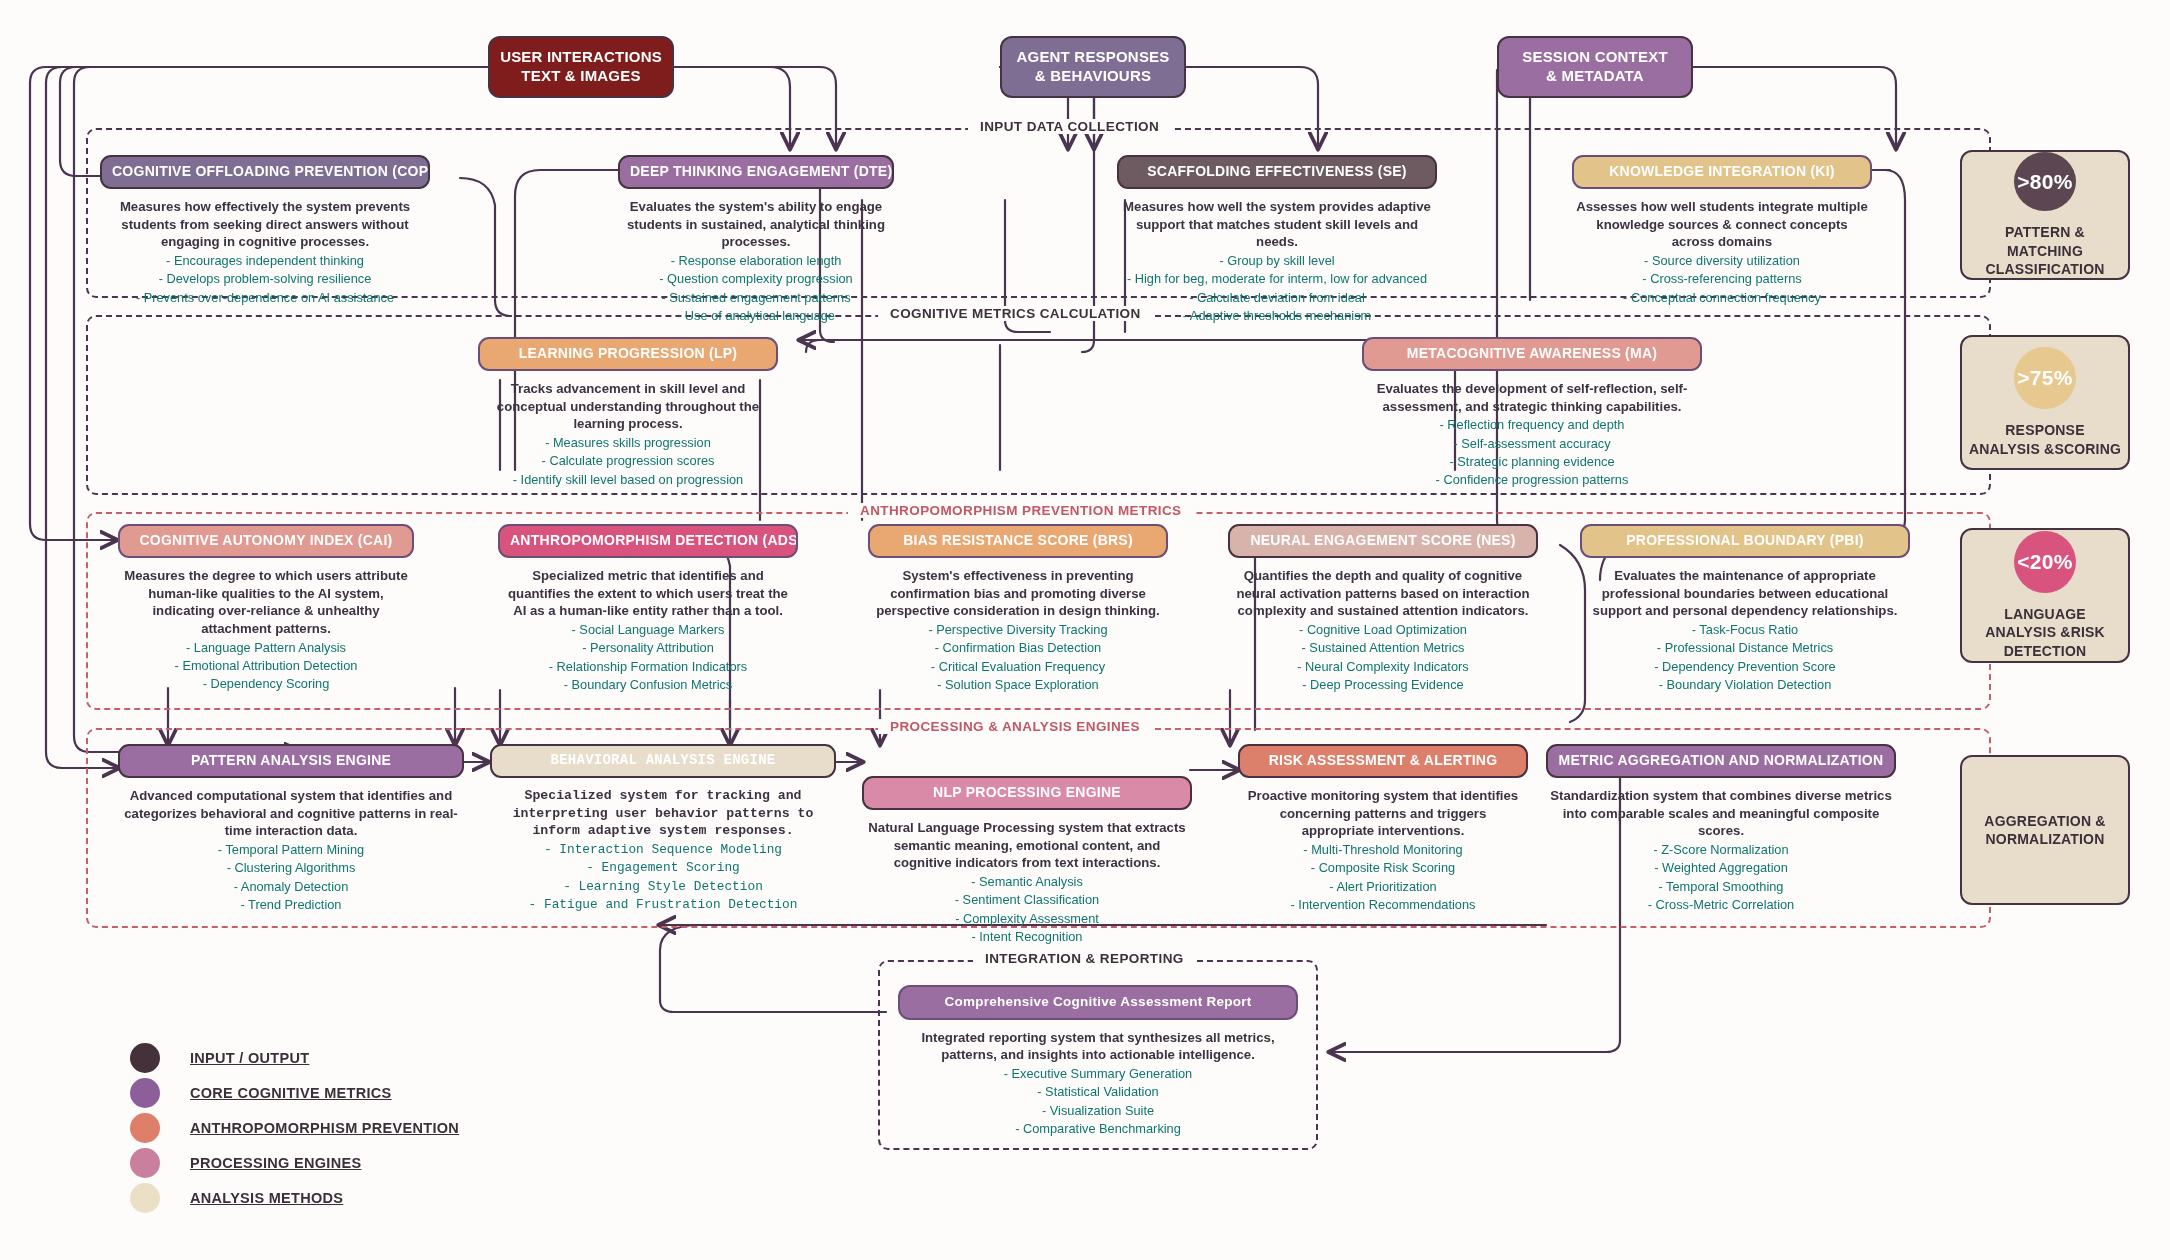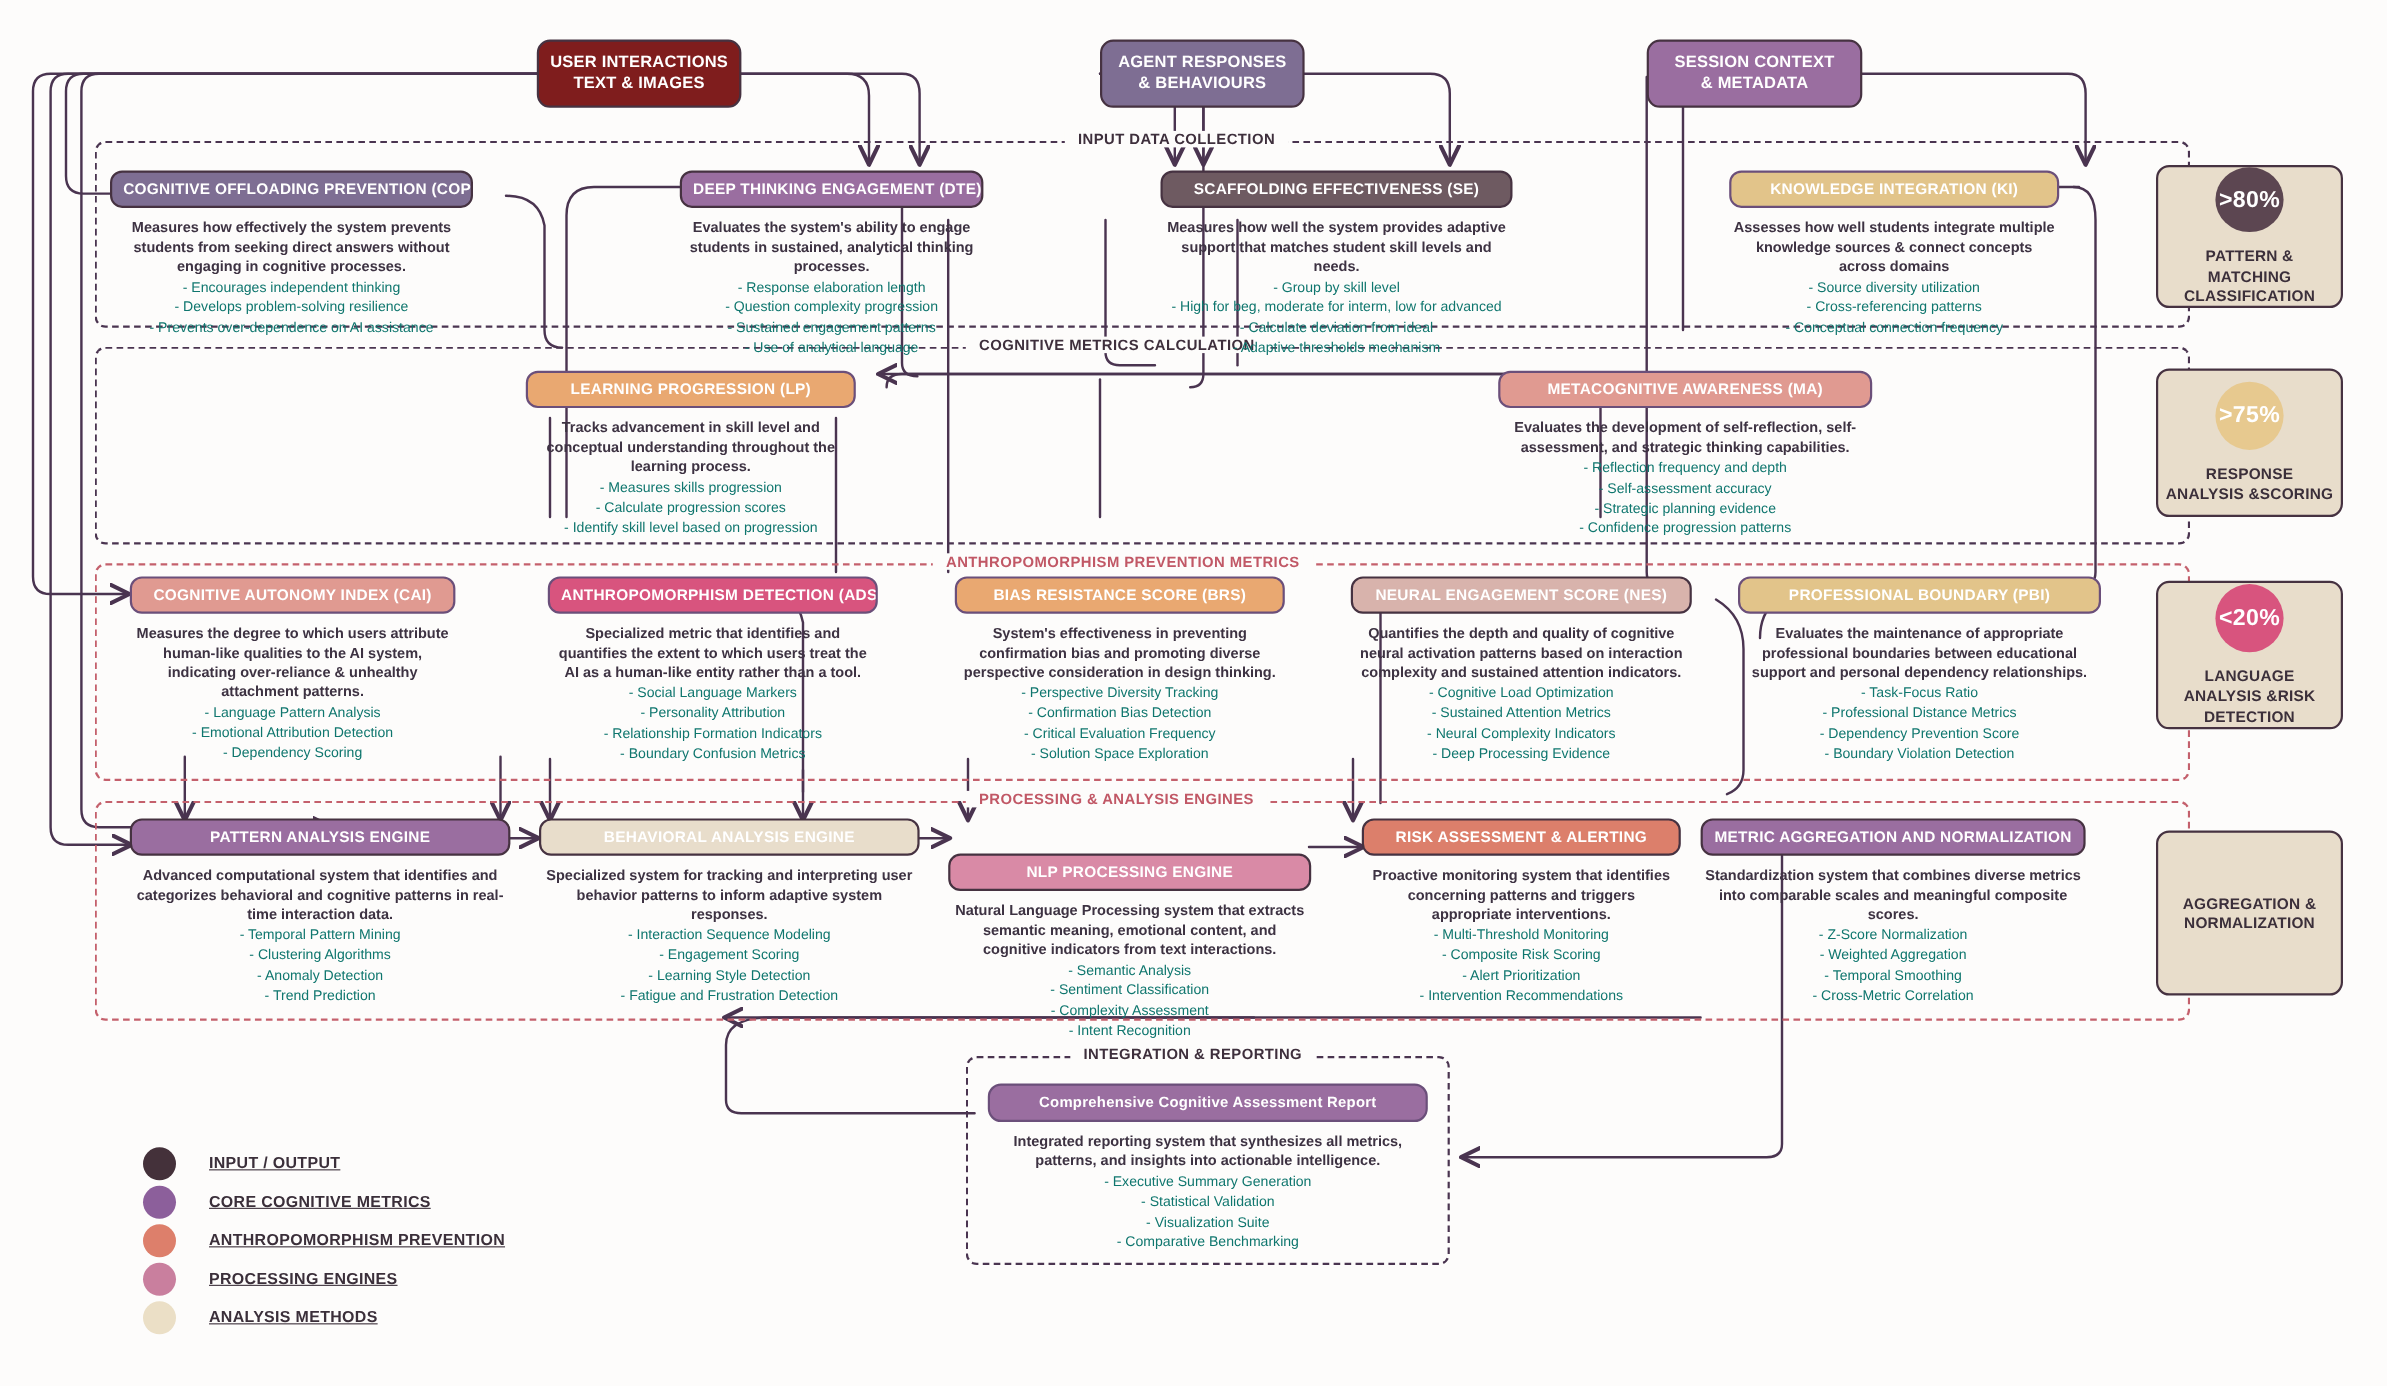--- a/index.html
+++ b/index.html
@@ -282,21 +282,21 @@
     <div class="pill" style="background:#9a6ea0;">DEEP THINKING ENGAGEMENT (DTE)</div>
     <div class="desc">Evaluates the system's ability to engage students in sustained, analytical thinking processes.</div>
     <div class="bullets">
       <div>- Response elaboration length</div>
       <div>- Question complexity progression</div>
       <div>- Sustained engagement patterns</div>
       <div>- Use of analytical language</div>
     </div>
   </div>
 
-  <div class="card" style="left:1055px; top:155px; width:320px;">
+  <div class="card" style="left:1117px; top:155px; width:320px;">
     <div class="pill" style="background:#6e5a61;">SCAFFOLDING EFFECTIVENESS (SE)</div>
     <div class="desc">Measures how well the system provides adaptive support that matches student skill levels and needs.</div>
     <div class="bullets">
       <div>- Group by skill level</div>
       <div>- High for beg, moderate for interm, low for advanced</div>
       <div>- Calculate deviation from ideal</div>
       <div>- Adaptive thresholds mechanism</div>
     </div>
   </div>
 
@@ -389,21 +389,21 @@
     <div class="pill" style="background:#9a6ea0;">PATTERN ANALYSIS ENGINE</div>
     <div class="desc">Advanced computational system that identifies and categorizes behavioral and cognitive patterns in real-time interaction data.</div>
     <div class="bullets">
       <div>- Temporal Pattern Mining</div>
       <div>- Clustering Algorithms</div>
       <div>- Anomaly Detection</div>
       <div>- Trend Prediction</div>
     </div>
   </div>
 
-  <div class="card" style="left:490px; top:744px; width:346px;">
+  <div class="card" style="left:490px; top:744px; width:346px;font-family:Liberation Mono, monospace;">
     <div class="pill" style="background:#e8ddcb;">BEHAVIORAL ANALYSIS ENGINE</div>
     <div class="desc">Specialized system for tracking and interpreting user behavior patterns to inform adaptive system responses.</div>
     <div class="bullets">
       <div>- Interaction Sequence Modeling</div>
       <div>- Engagement Scoring</div>
       <div>- Learning Style Detection</div>
       <div>- Fatigue and Frustration Detection</div>
     </div>
   </div>
 

